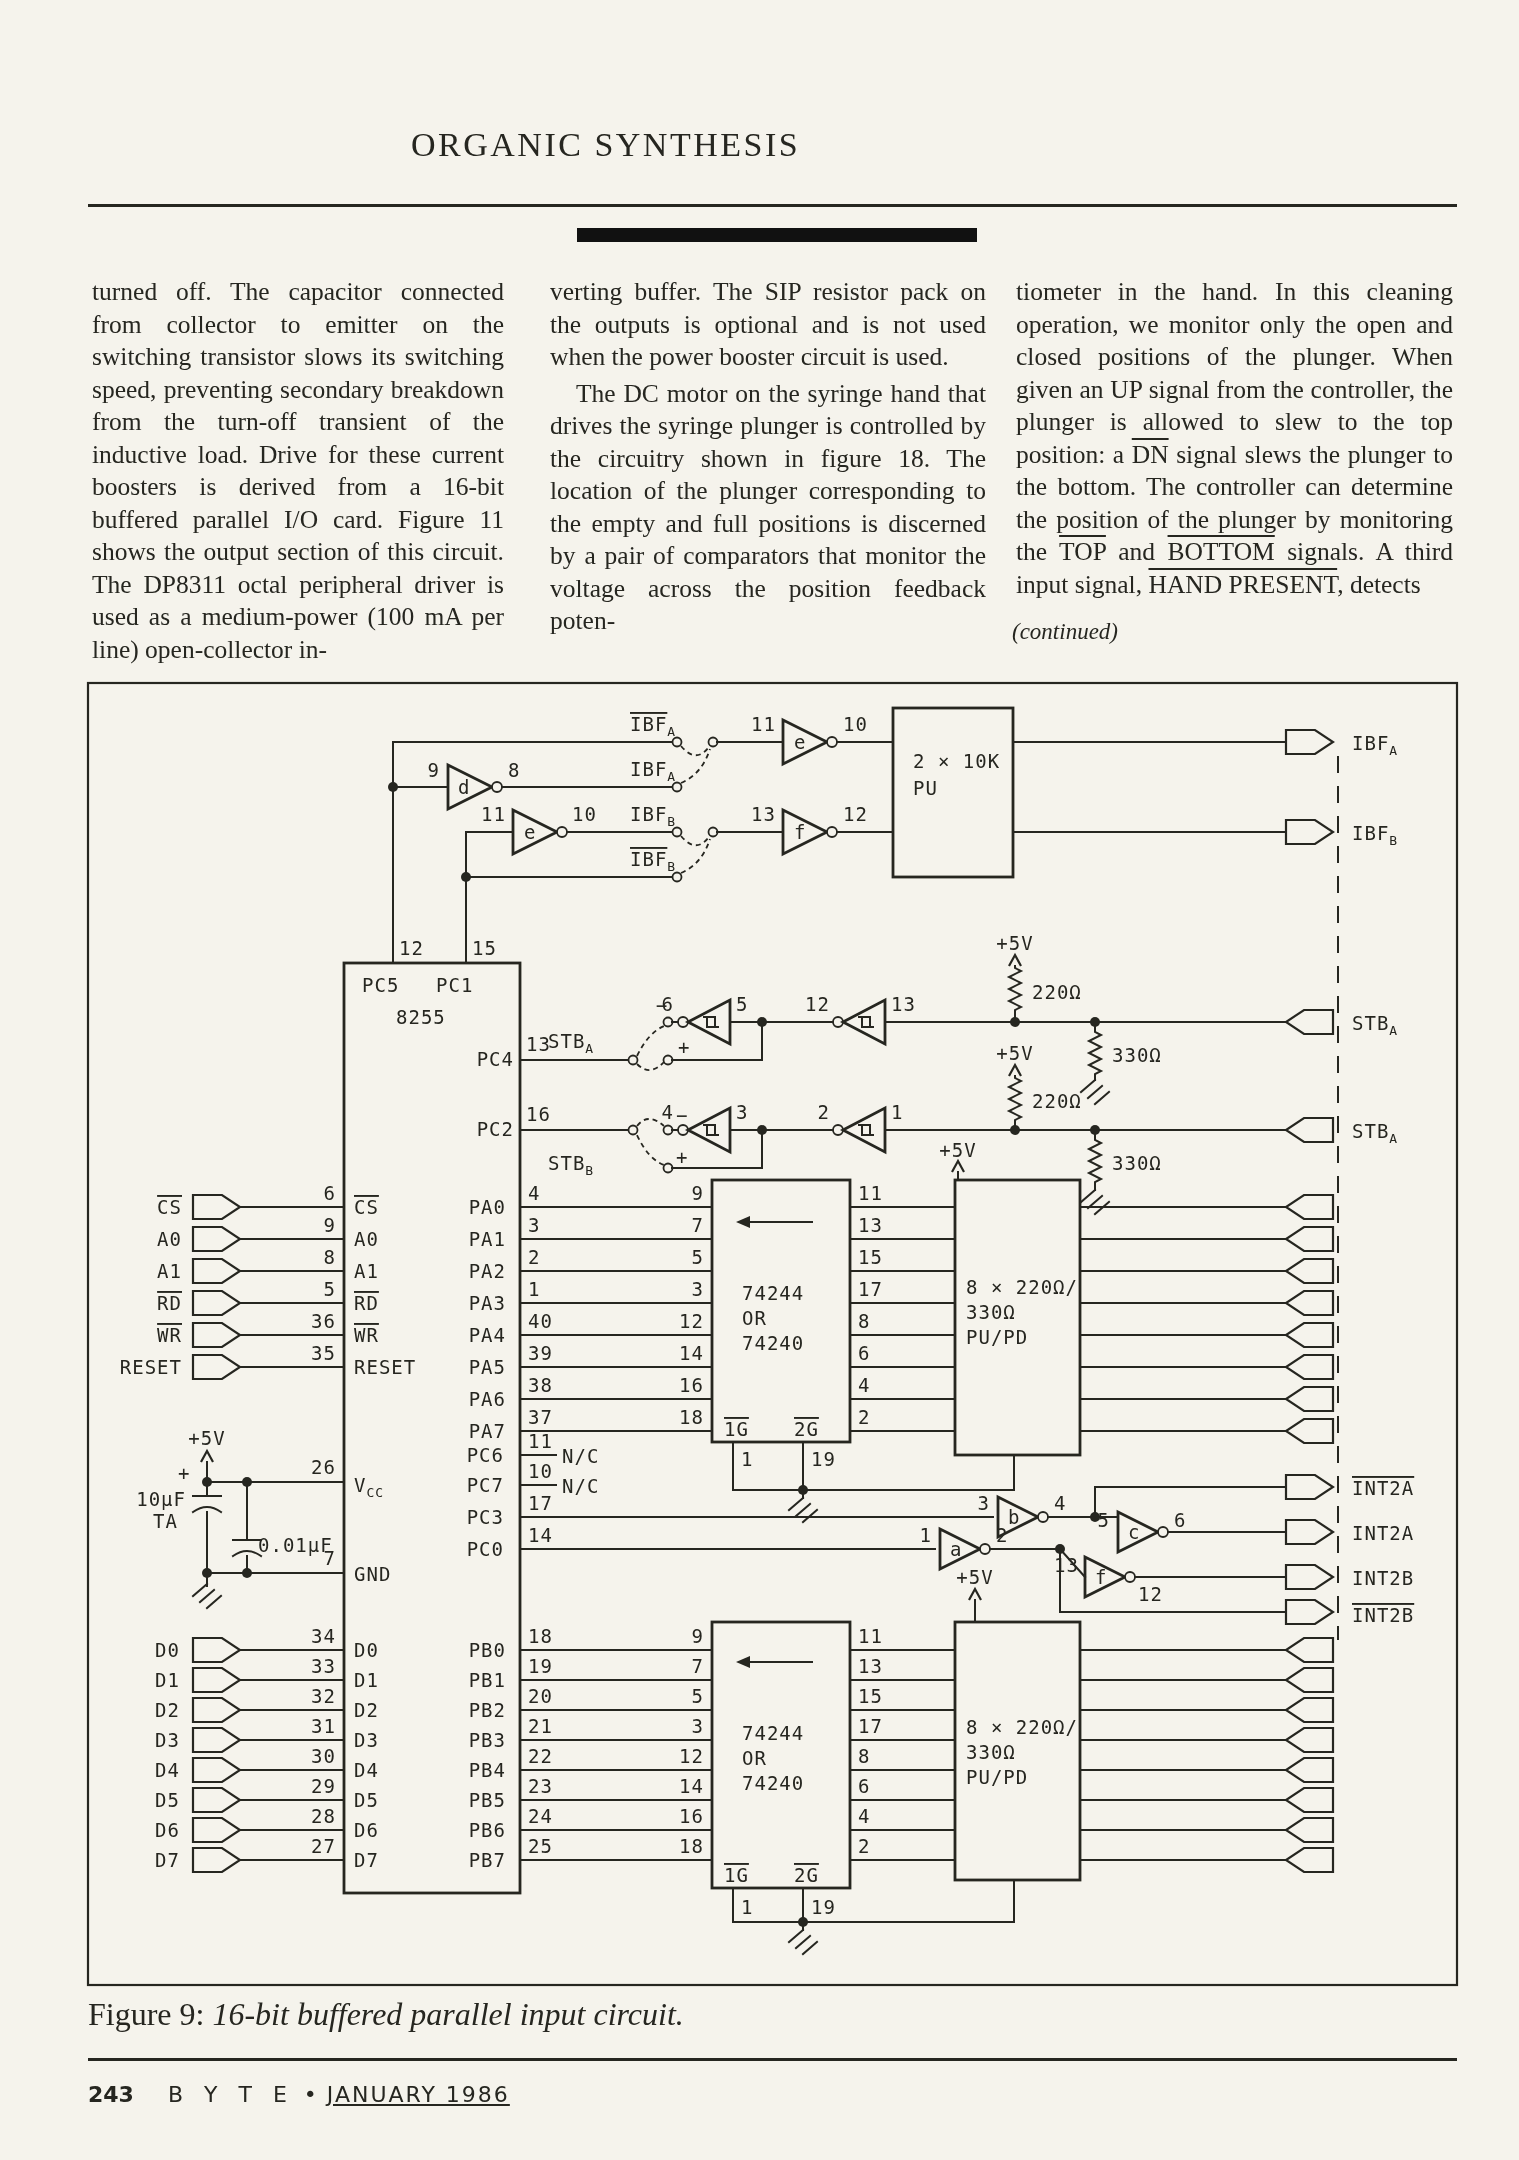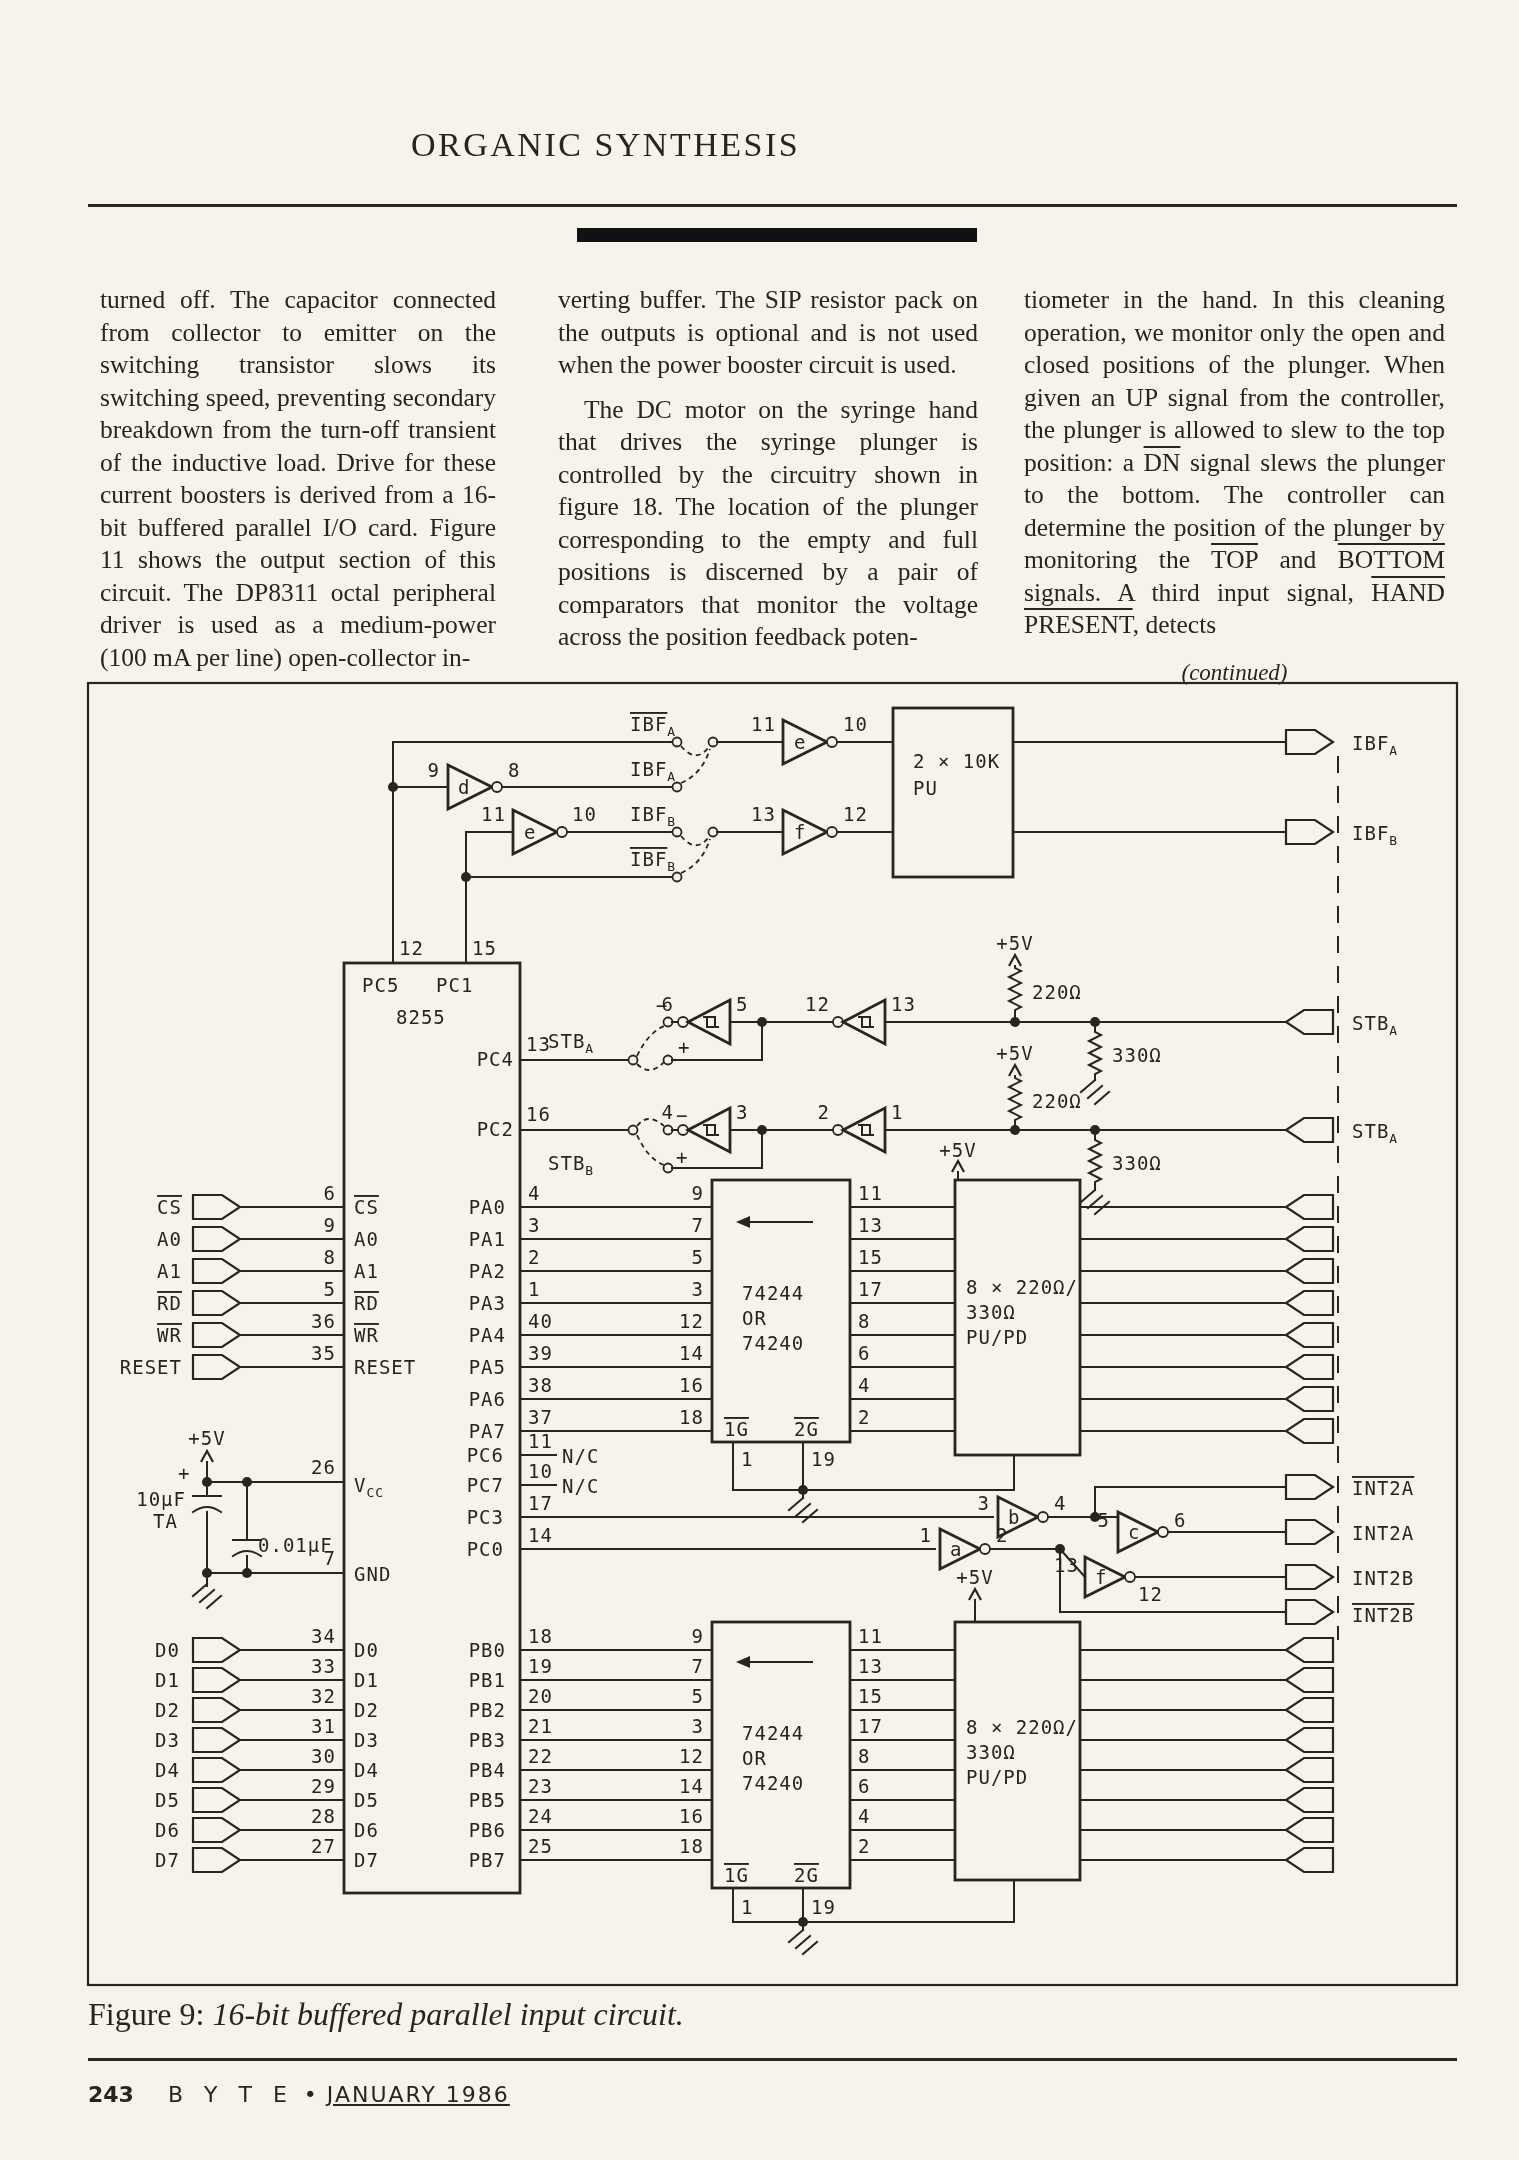--- a/index.html
+++ b/index.html
@@ -1,24 +1,24 @@
 <!DOCTYPE html>
 <html><head>
 <meta charset="utf-8">
 <style>
   html,body{margin:0;padding:0;}
   .page{position:relative;width:1519px;height:2160px;background:#f5f3ec;color:#262620;font-family:"Liberation Serif",serif;overflow:hidden;}
   .title{position:absolute;top:126px;left:411px;width:740px;text-align:left;font-size:34px;letter-spacing:2.5px;}
   .rule{position:absolute;left:88px;width:1369px;height:3px;background:#262620;}
   .bar{position:absolute;top:228px;left:577px;width:400px;height:14px;background:#111;}
   .col{position:absolute;top:272px;font-size:25.5px;line-height:32.5px;text-align:justify;}
-  .col p{margin:12px;}
+  .col p{margin:4px;}
   .col p + p{text-indent:26px;}
   .ov{text-decoration:overline;}
-  .cont{text-align:center;font-style:italic;font-size:23px;margin-top:15px;}
+  .cont{text-align:left;font-style:italic;font-size:23px;margin-top:15px;}
   .caption{position:absolute;top:1996px;left:88px;width:1100px;font-size:32px;}
   .caption .cap-t{font-style:italic;}
   .footer{position:absolute;top:2082px;left:88px;font-family:"DejaVu Sans",sans-serif;font-size:22px;}
   .footer .pg{font-weight:bold;margin-right:34px;}
   .footer .brand{letter-spacing:7px;margin-top:37px;}
   .footer .blt{margin:0 10px;}
   .footer .iss{letter-spacing:2px;text-decoration:underline;}
   svg.circ{position:absolute;left:0;top:0;}
   svg.circ text{font-family:"DejaVu Sans Mono",monospace;fill:#262620;letter-spacing:1px;font-size:19px;}
   .t17{font-size:17px;}.t19{font-size:19px;}.t20{font-size:20px;}.t21{font-size:21px;}.t15{font-size:15px;}.t18{font-size:18px;}

